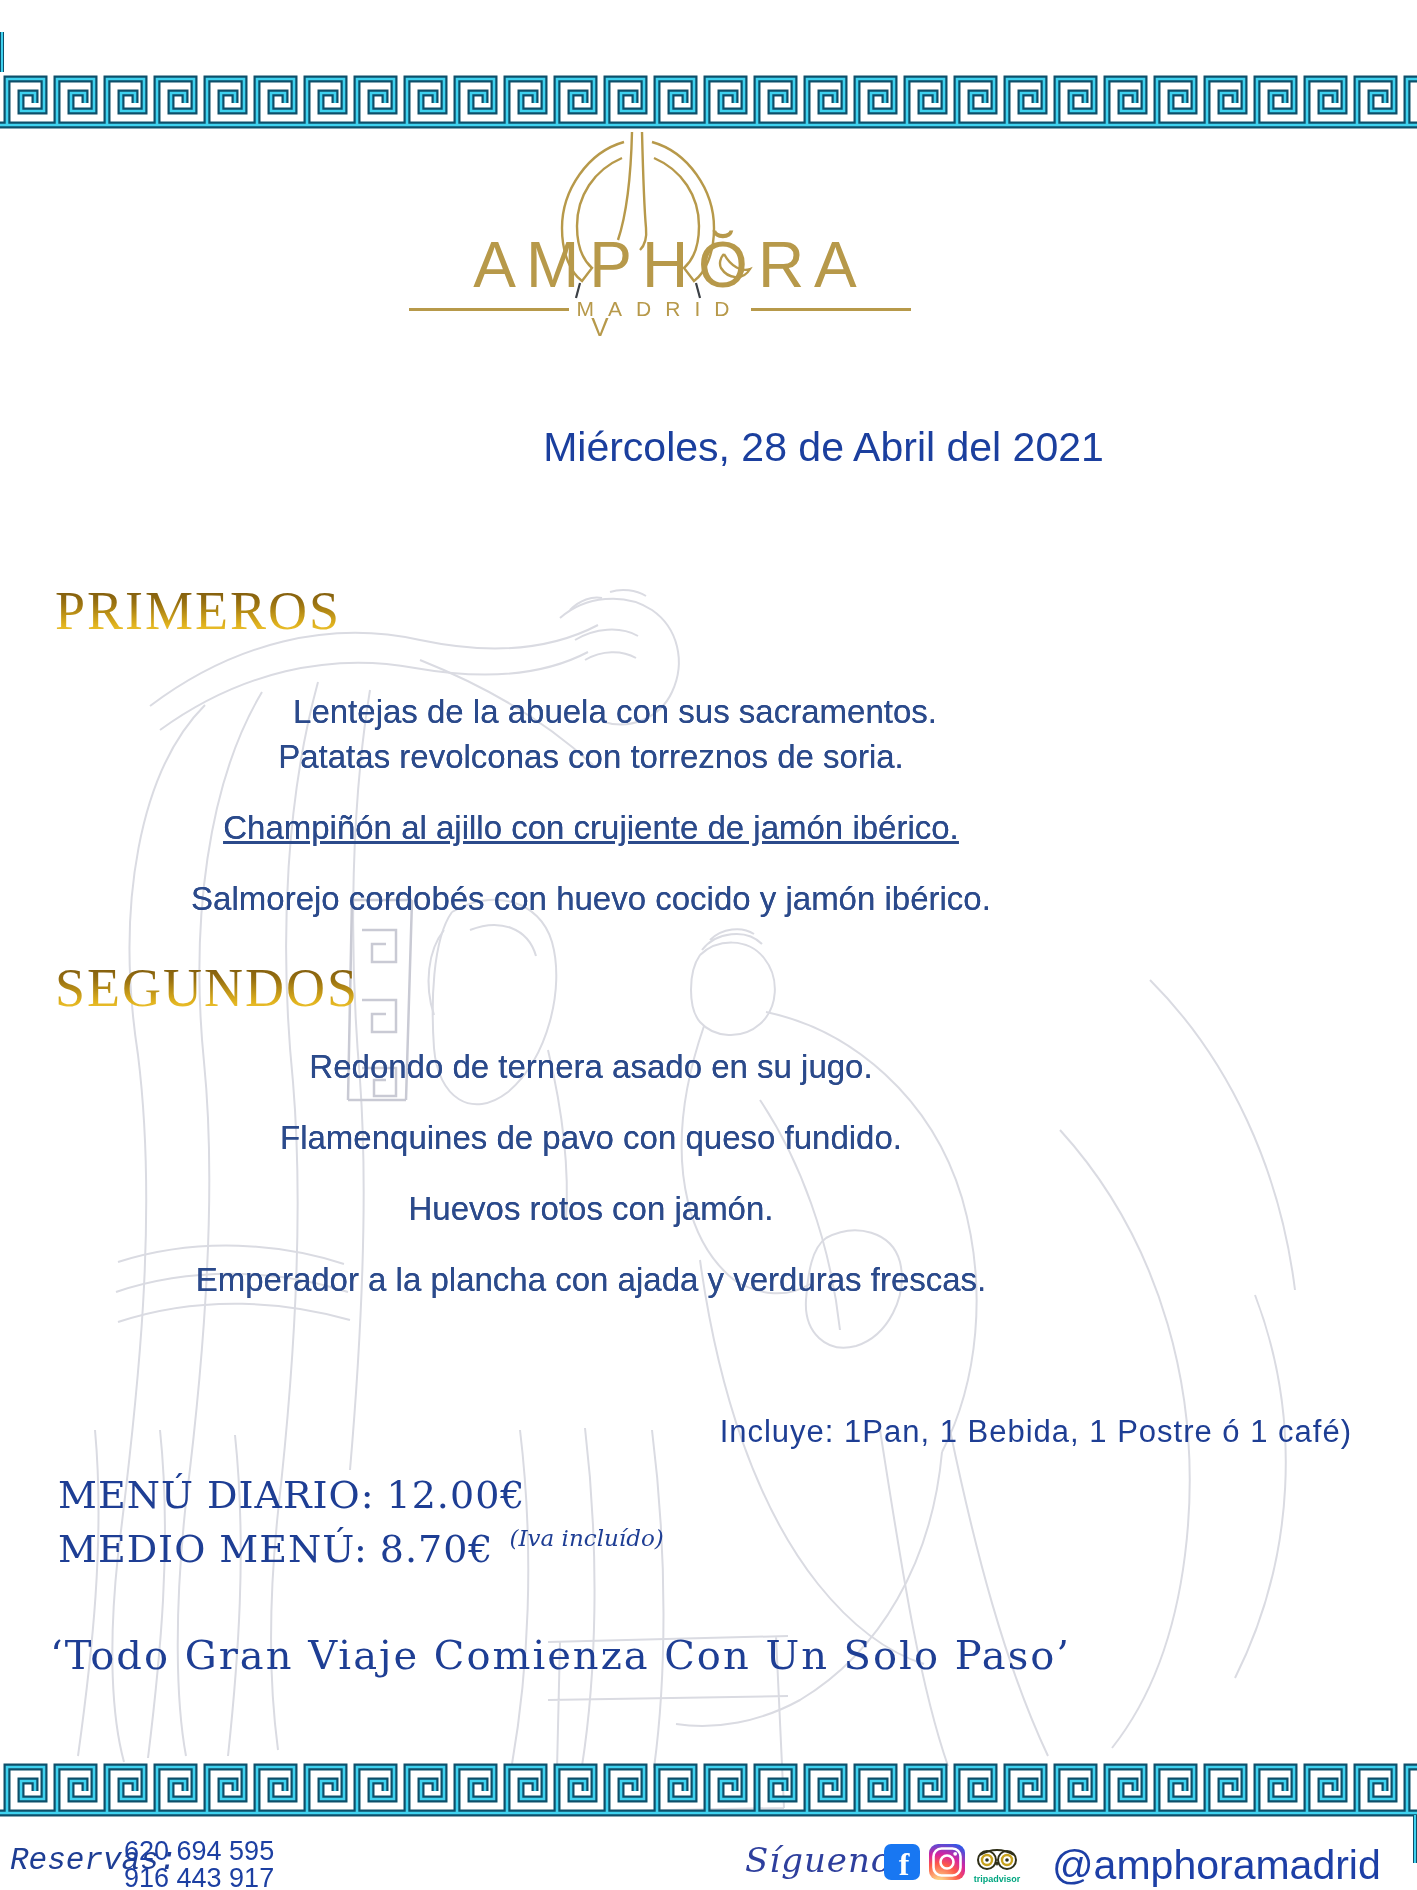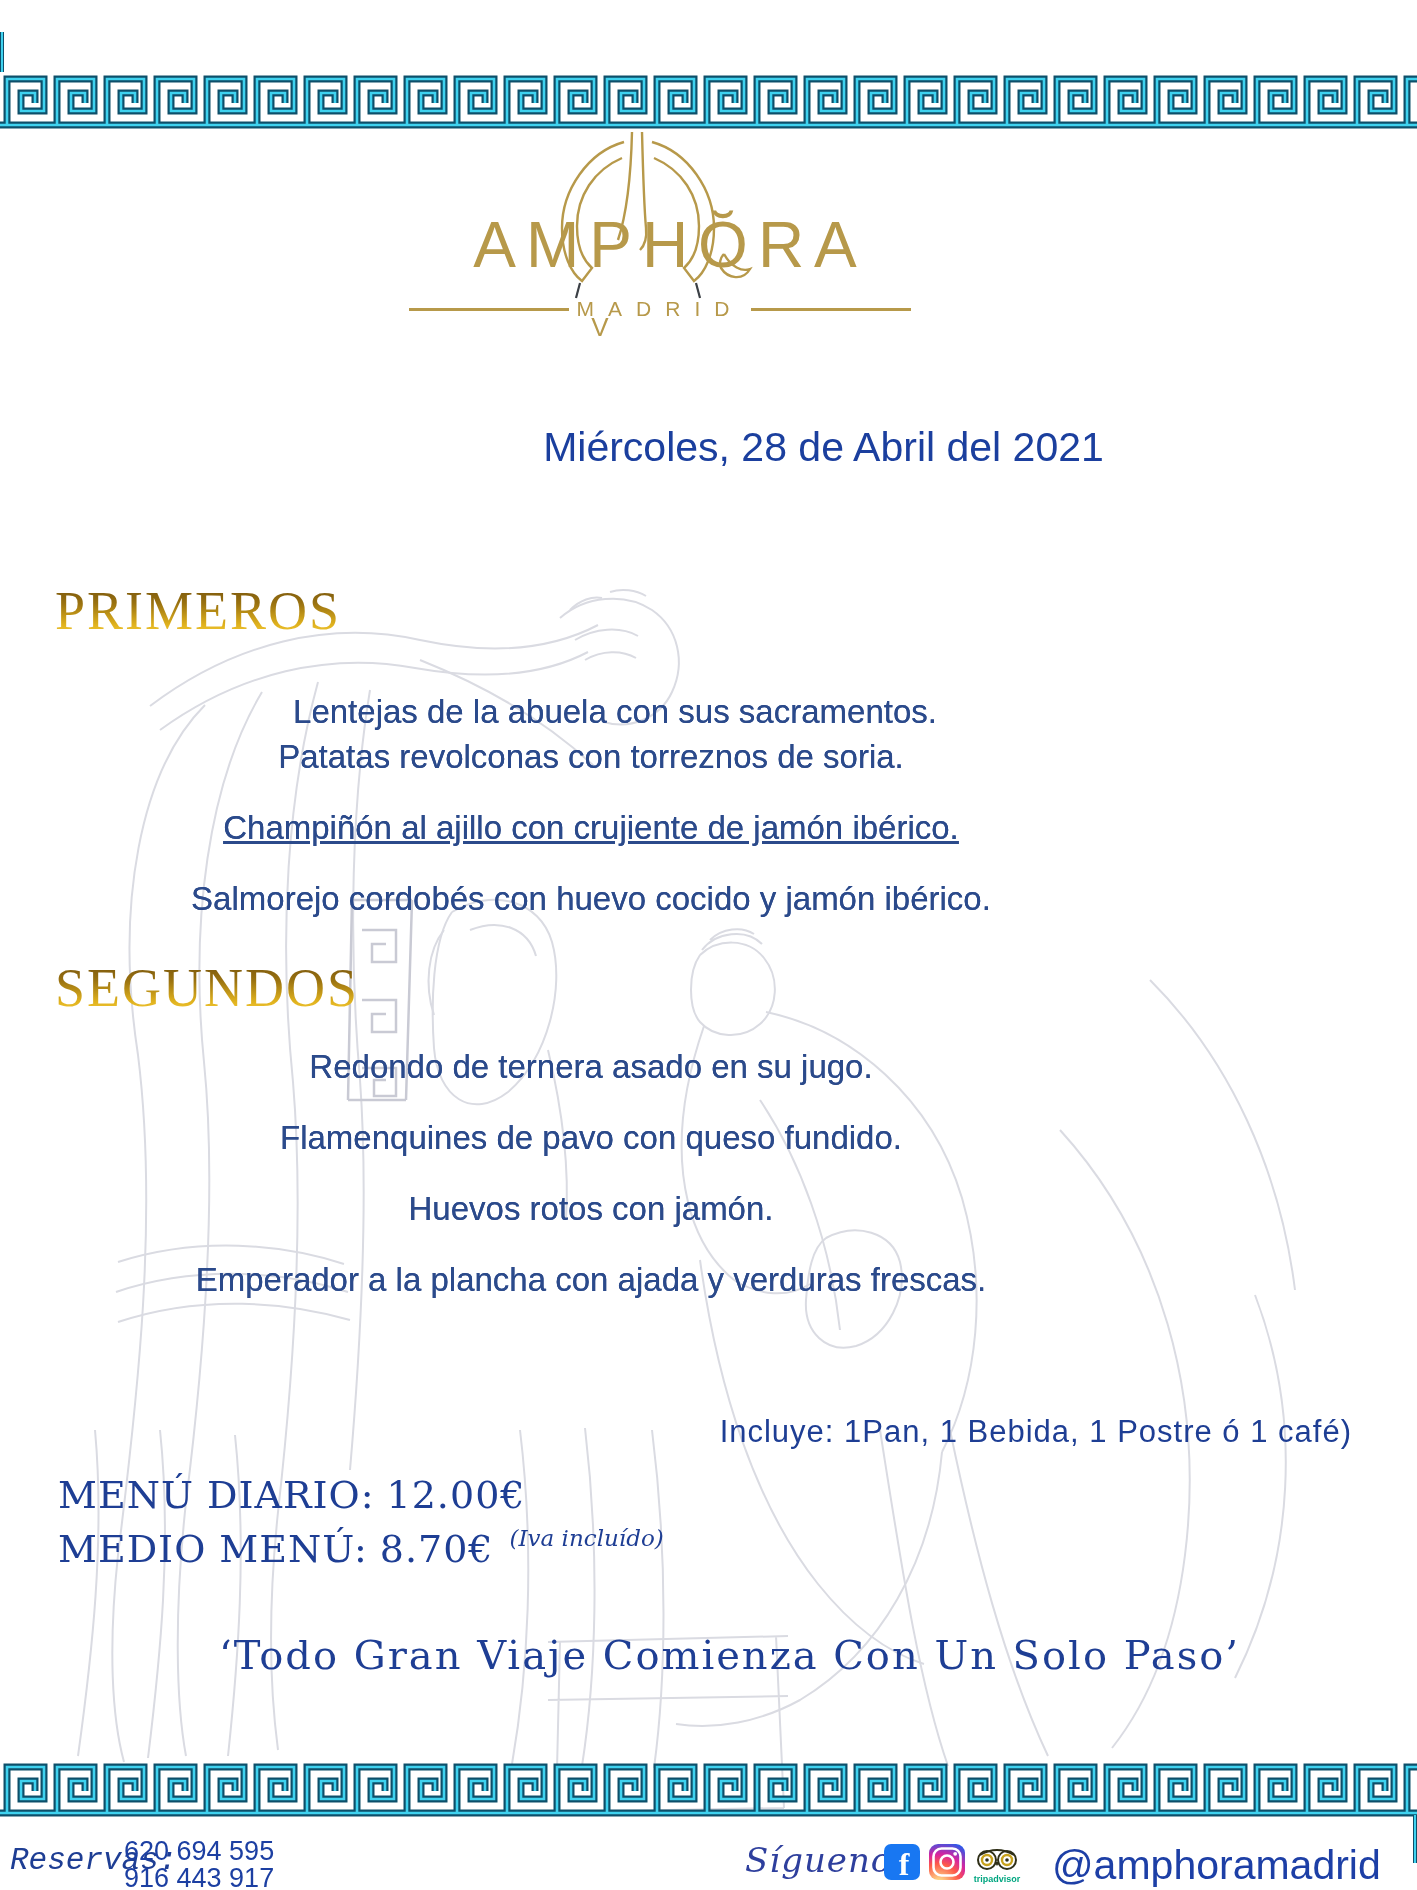--- a/index.html
+++ b/index.html
@@ -17,21 +17,21 @@
     position:absolute; width:4px;
     background:linear-gradient(to right,#0d4f6a 0 1px,#3fd2ef 1px 3px,#0d4f6a 3px 4px);
   }
   .tick-top-left { left:0; top:32px; height:40px; }
   .tick-bottom-right { right:0; top:1815px; height:48px; }
   
   .sketch { position:absolute; left:0; top:0; z-index:0; }
   
   .logo-mark-svg { position:absolute; left:528px; top:126px; z-index:1; }
   .logo-word {
-    position:absolute; left:0; top:208px; width:1340px; text-align:center; z-index:1;
+    position:absolute; left:0; top:228px; width:1340px; text-align:center; z-index:1;
     font-size:64px; letter-spacing:10px; color:#b7994a; font-weight:normal;
   }
   .madrid-row {
     position:absolute; left:405px; top:297px; width:510px; z-index:1;
     display:flex; align-items:center; justify-content:center; gap:8px;
   }
   .madrid-line { flex:none; width:160px; height:3px; background:#b7994a; }
   .madrid-word { font-size:21px; letter-spacing:14px; color:#b7994a; white-space:nowrap; }
   .logo-v {
     position:absolute; left:540px; top:312px; width:120px; text-align:center; z-index:1;
@@ -77,22 +77,22 @@
   }
   .price-line-1 { top:1473px; }
   .price-line-2 { top:1527px; }
   .price-val { margin-left:12px; }
   .tax-note {
     display:inline-block; font-size:23px; letter-spacing:0;
     position:relative; top:-16px; margin-left:16px; font-style:italic;
   }
   
   .quote-line {
-    position:absolute; left:2px; right:0; top:1632px; padding-left:40px; z-index:1;
-    text-align:center; font-family:"DejaVu Serif", serif;
+    position:absolute; left:10px; right:0; top:1632px; padding-left:40px; z-index:1;
+    text-align:left; font-family:"DejaVu Serif", serif;
     font-size:40px; letter-spacing:2px; color:#1e3e94;
   }
   
   .reservas-label {
     position:absolute; left:10px; top:1843px; z-index:1;
     font-family:Liberation Mono, monospace; font-style:italic;
     font-size:31px; color:#1e3e94;
   }
   .phones { position:absolute; left:124px; top:1838px; z-index:1;
     font-size:27px; line-height:27px; color:#1c3fa2; }

